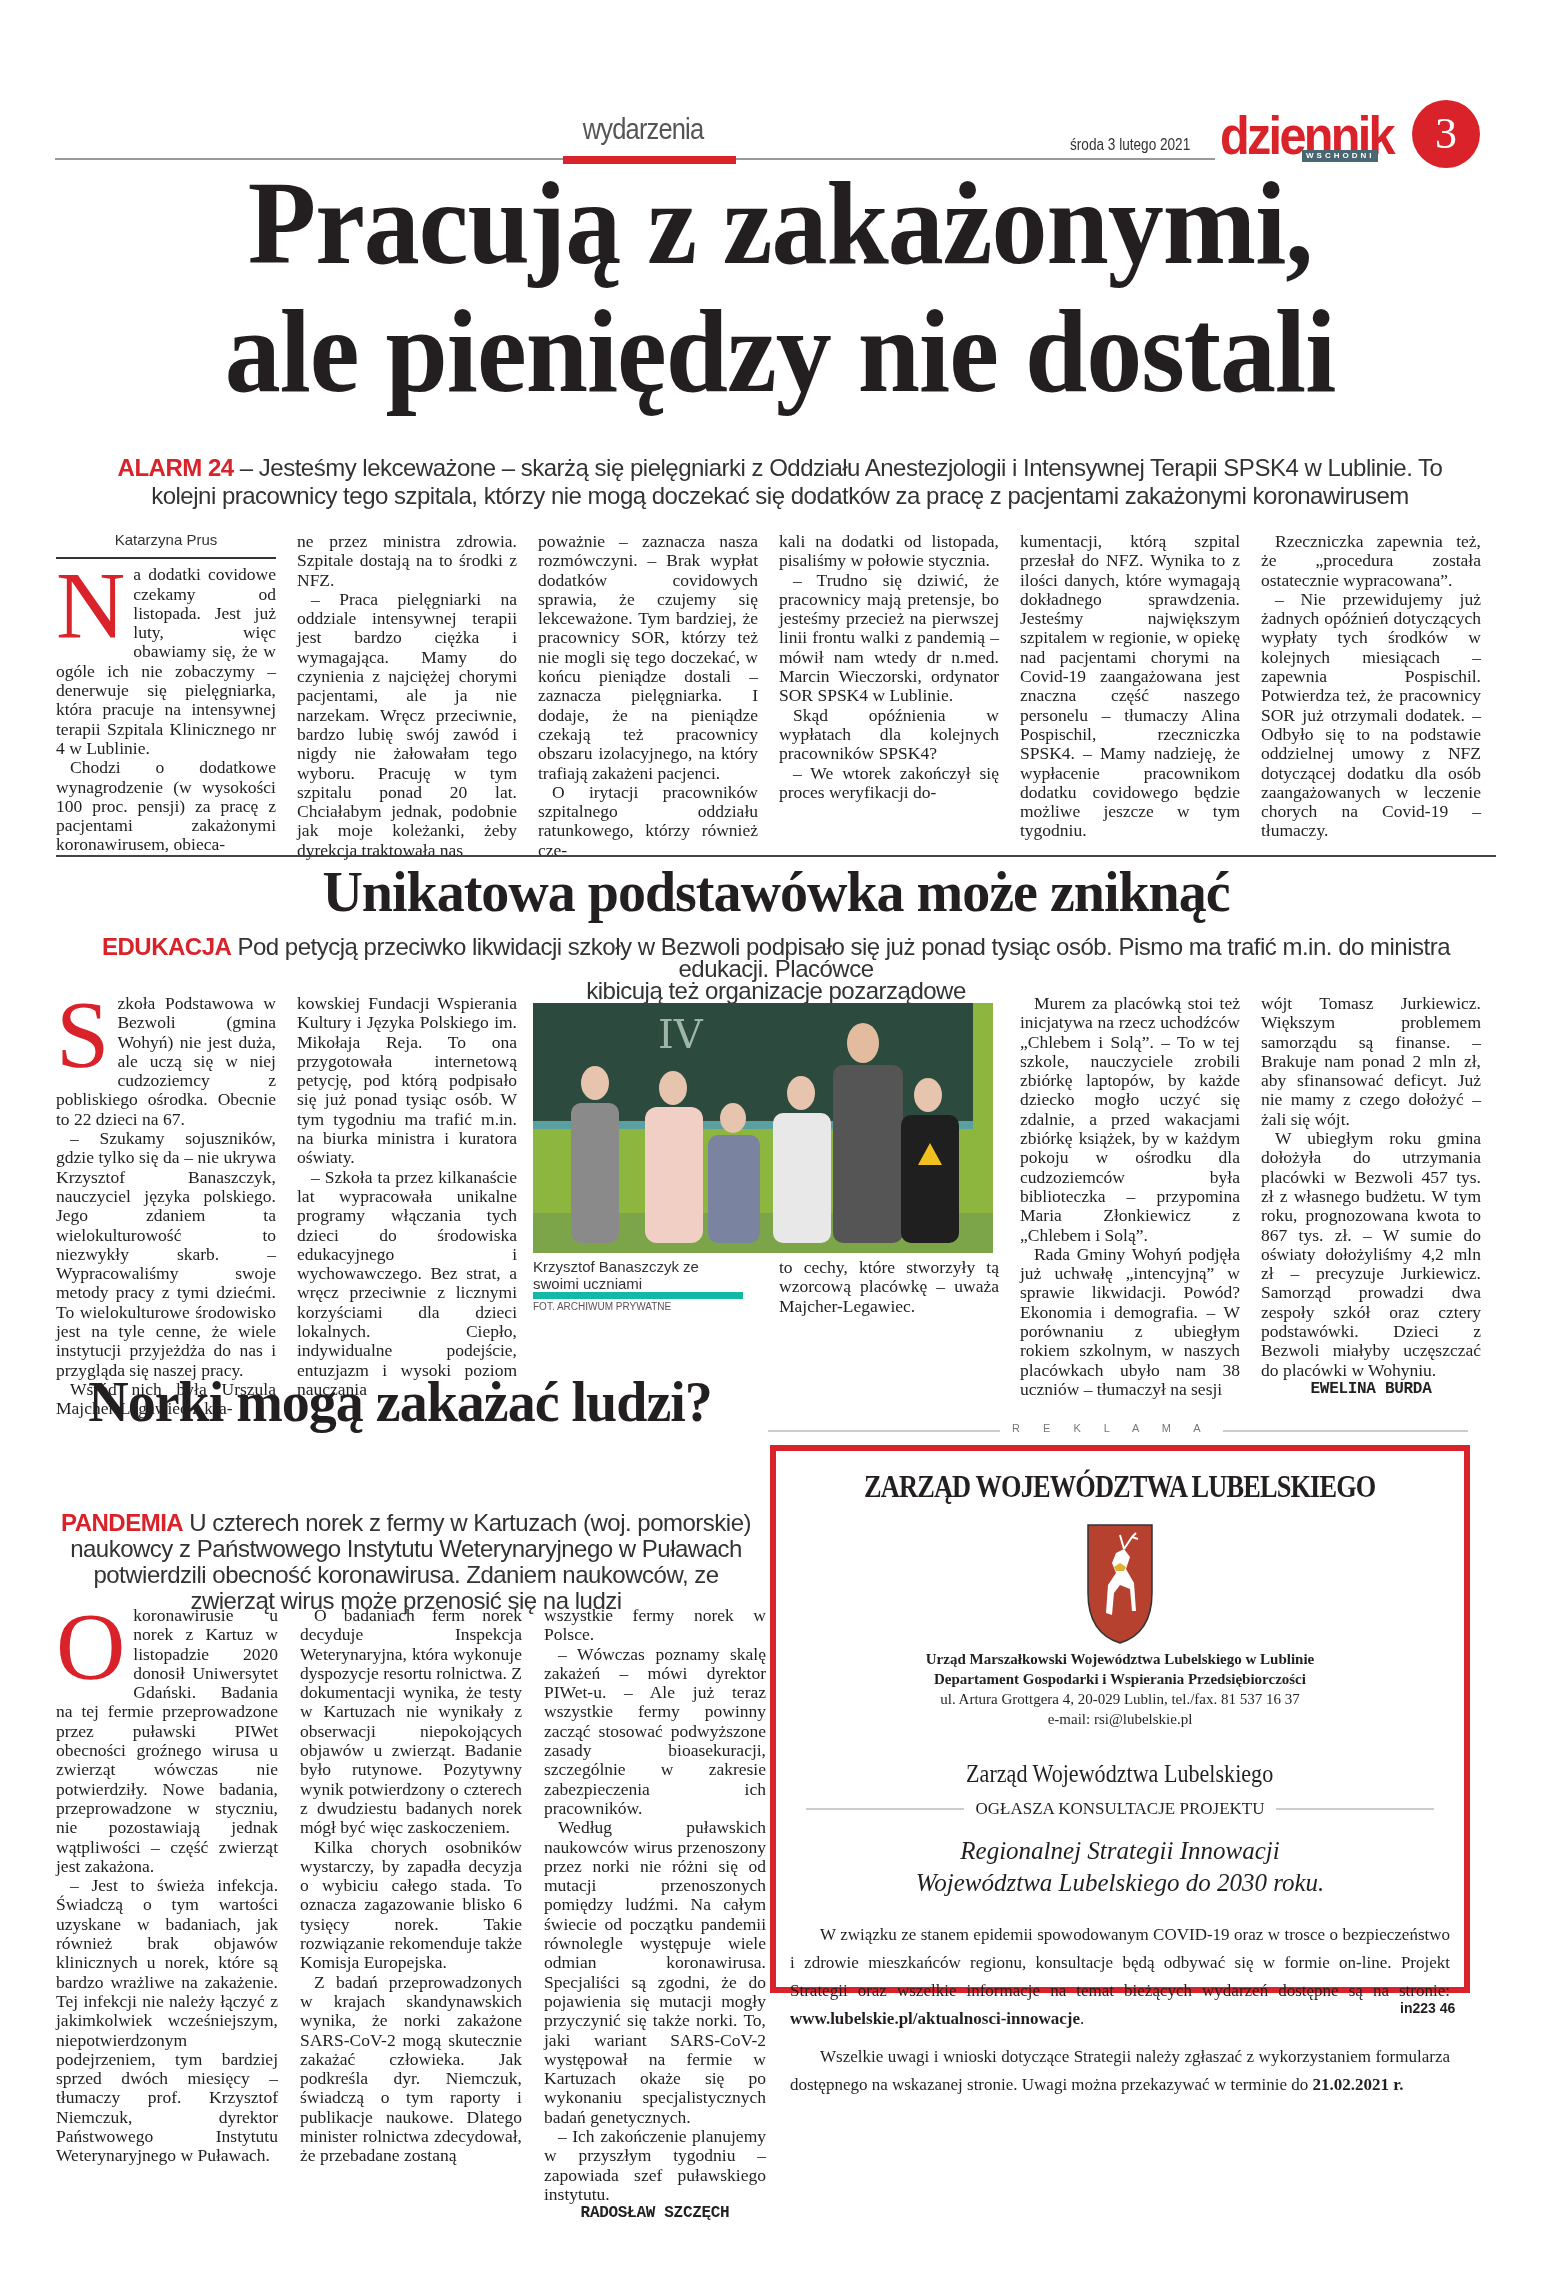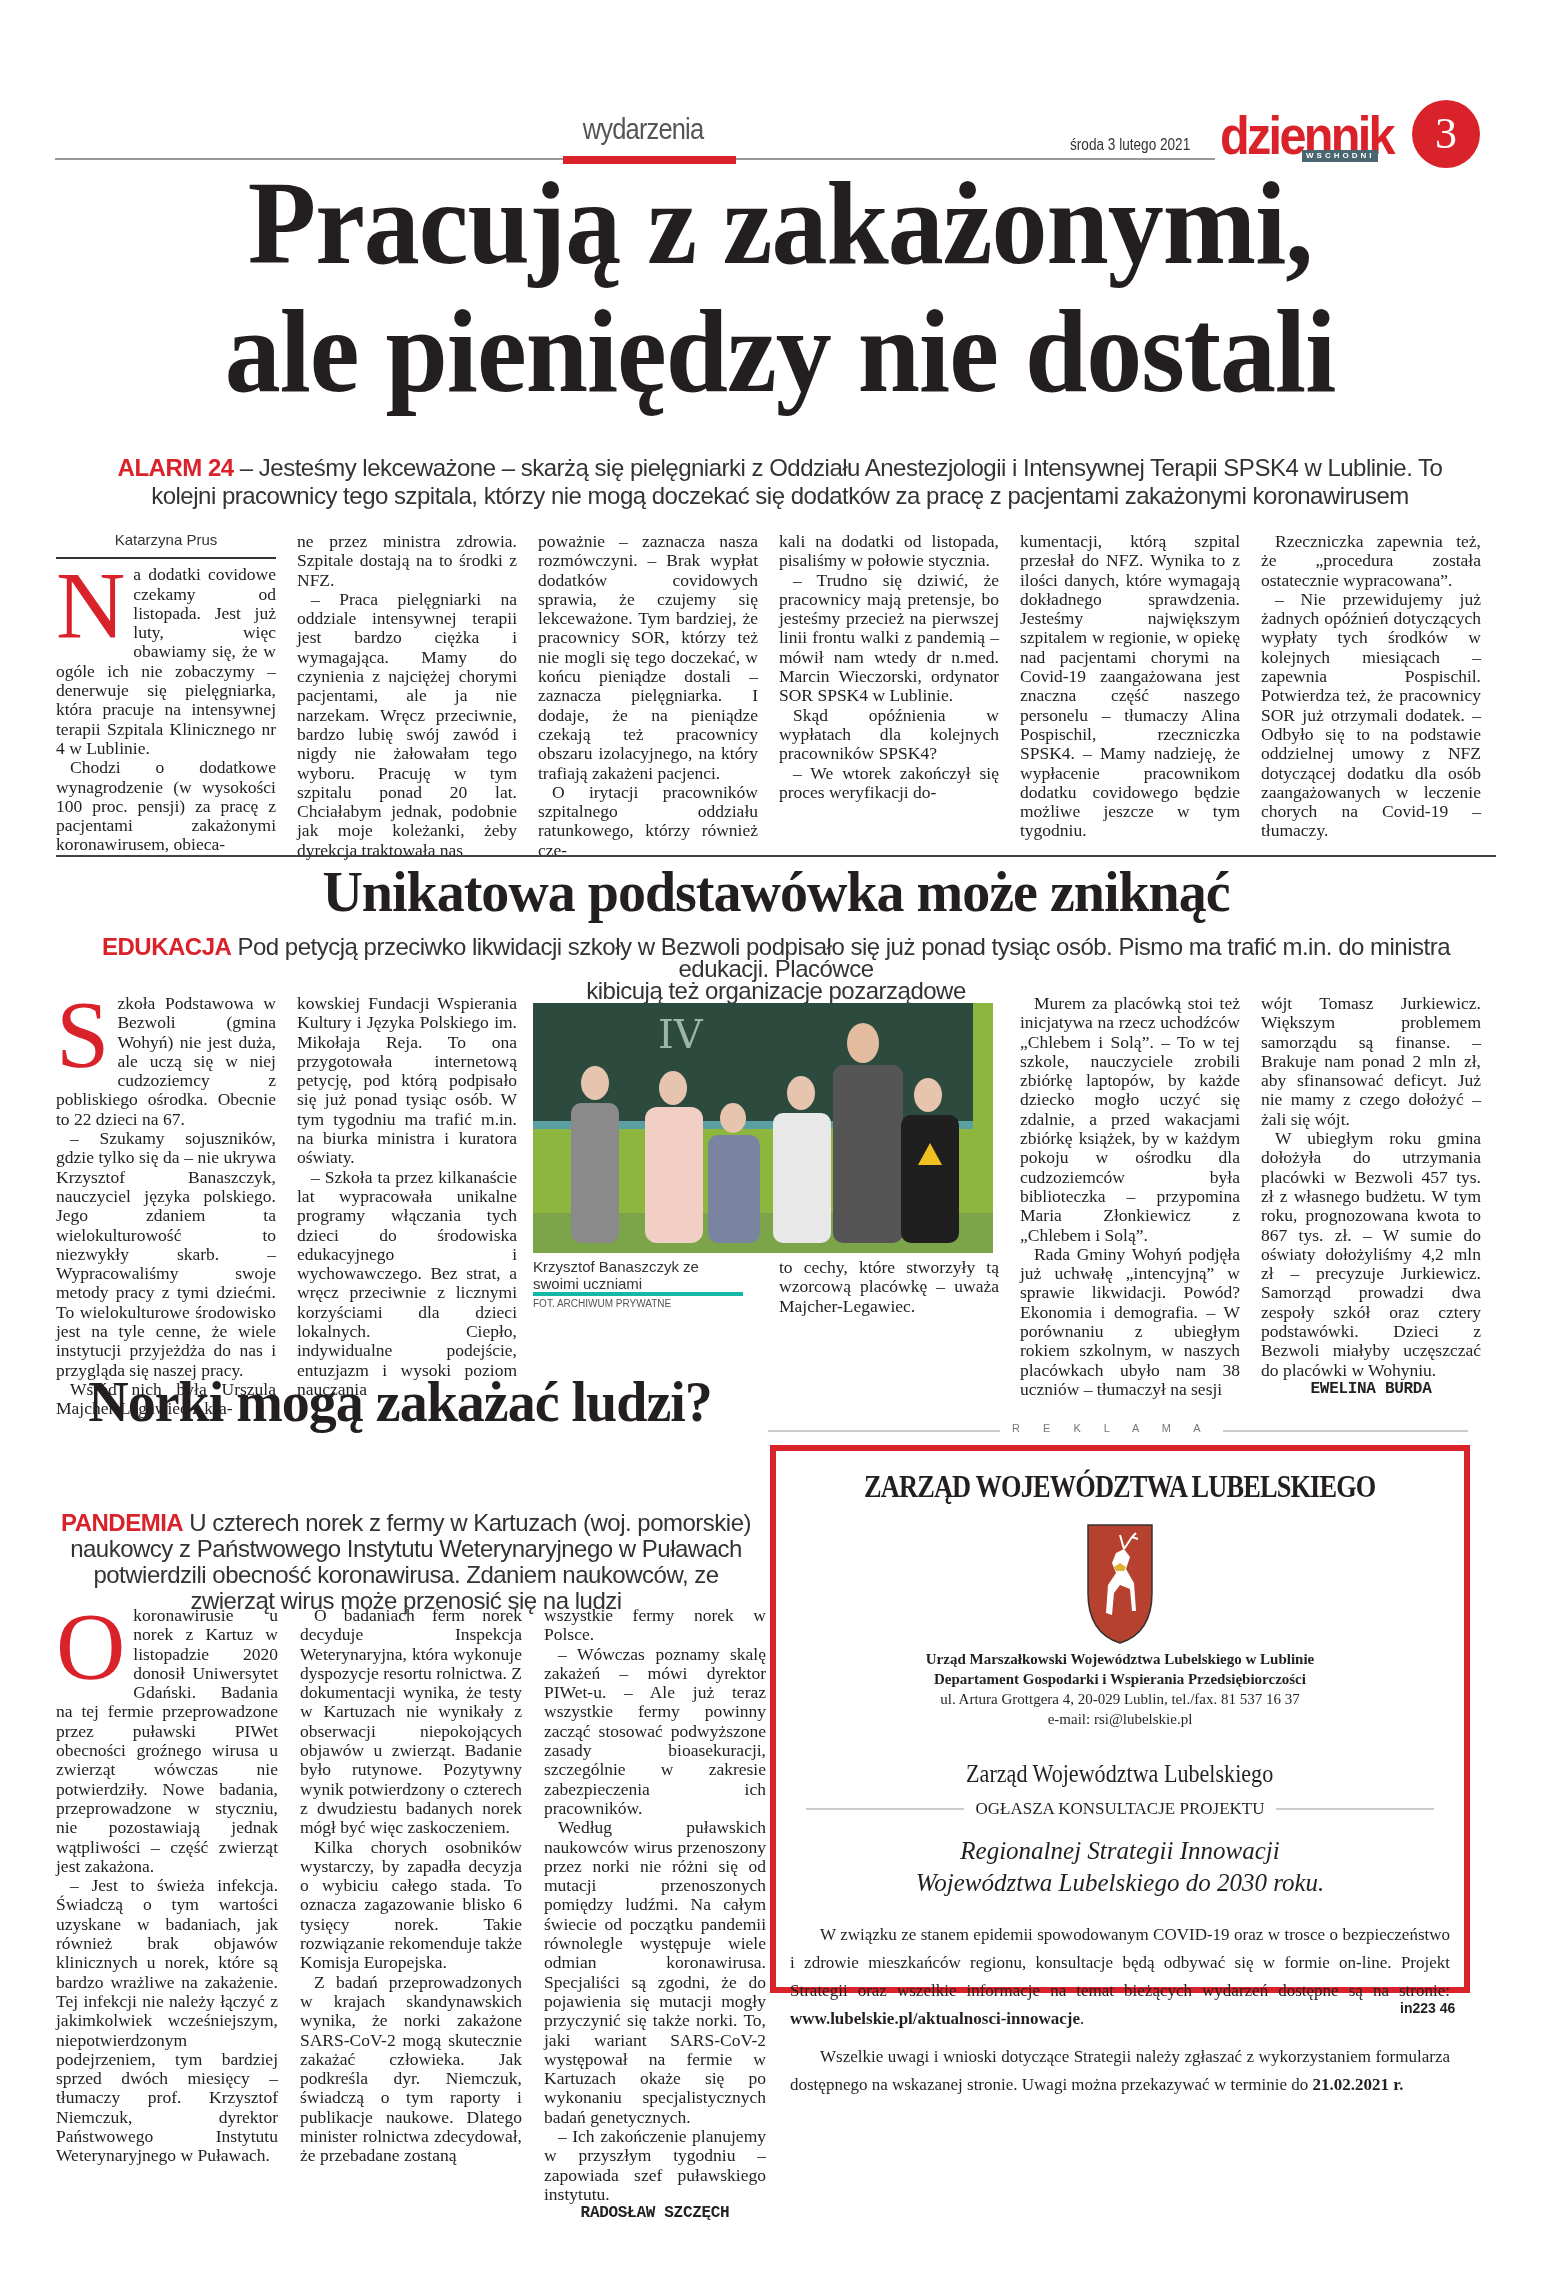--- a/index.html
+++ b/index.html
@@ -20,21 +20,21 @@
 .col{font-size:17.5px;line-height:19.3px;text-align:justify;hyphens:manual;color:#222}
 .col p{text-indent:14px}
 .col p.noin{text-indent:0}
 .dropcap{float:left;font-size:96px;line-height:74px;color:#d9222a;margin:4px 8px 0 0;font-family:"Liberation Serif",serif}
 .byline{font-family:"Liberation Sans",sans-serif;font-size:15px;color:#333;border-bottom:2px solid #333;text-align:center;padding-bottom:8px;margin-bottom:6px}
 .signature{font-family:Liberation Mono, monospace;font-weight:bold;font-size:16px;text-align:center;letter-spacing:-.3px}
 .rule{height:2px;background:#444}
 .h2{font-size:56px;font-weight:bold;text-align:center;line-height:60px;letter-spacing:-1px}
 .photo{position:absolute;left:533px;top:1003px;width:460px;height:250px;overflow:hidden;background:#8fb23a}
 .caption{font-family:"Liberation Sans",sans-serif;font-size:15px;line-height:17px;color:#333}
-.photocredit{font-family:"Liberation Sans",sans-serif;font-size:10px;color:#555;border-top:4px solid #14b8a6;padding-top:2px}
+.photocredit{font-family:"Liberation Sans",sans-serif;font-size:10px;color:#555;border-top:7px solid #14b8a6;padding-top:2px}
 .reklama-line{left:768px;top:1430px;width:700px;height:2px;background:#ccc}
 .reklama{left:1000px;top:1422px;padding:0 12px;background:#fff;font-family:"Liberation Sans",sans-serif;font-size:11px;letter-spacing:10px;color:#777}
 .ad{left:770px;top:1445px;width:700px;height:548px;border:6px solid #d9222a;background:#fff;text-align:center}
 .ad .title{font-size:31px;font-weight:bold;letter-spacing:-1px;margin-top:18px;transform:scaleX(.85);display:inline-block}
 .ad .org{font-size:15px;line-height:20px;margin-top:0}
 .ad .org b{font-weight:bold}
 .ad .zarzad{font-size:26px;margin-top:30px;transform:scaleX(.85);display:inline-block}
 .ad .oglasza{font-size:17px;margin:10px 30px 16px;display:flex;align-items:center;gap:12px}
 .ad .oglasza:before,.ad .oglasza:after{content:"";flex:1;height:2px;background:#ccc}
 .ad .strategy{font-size:25px;font-style:italic;line-height:32px;margin-top:12px}

